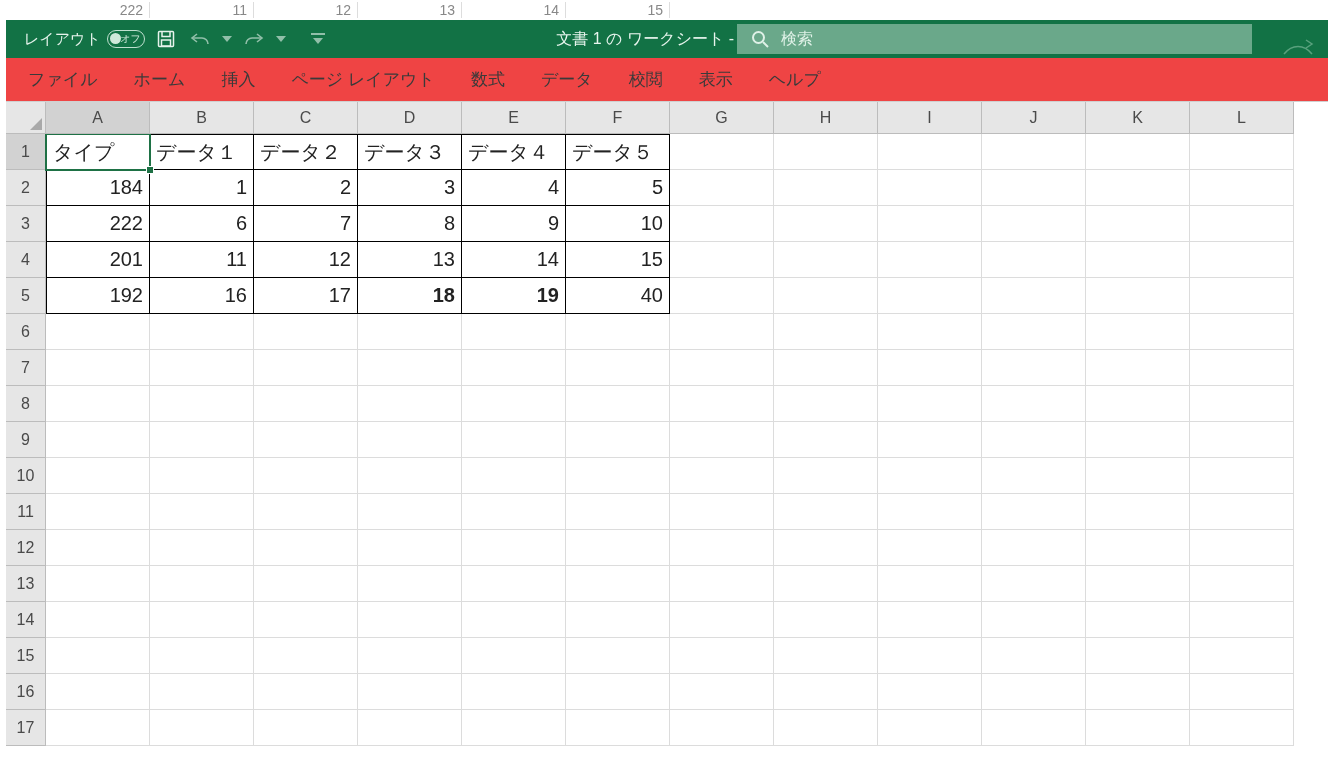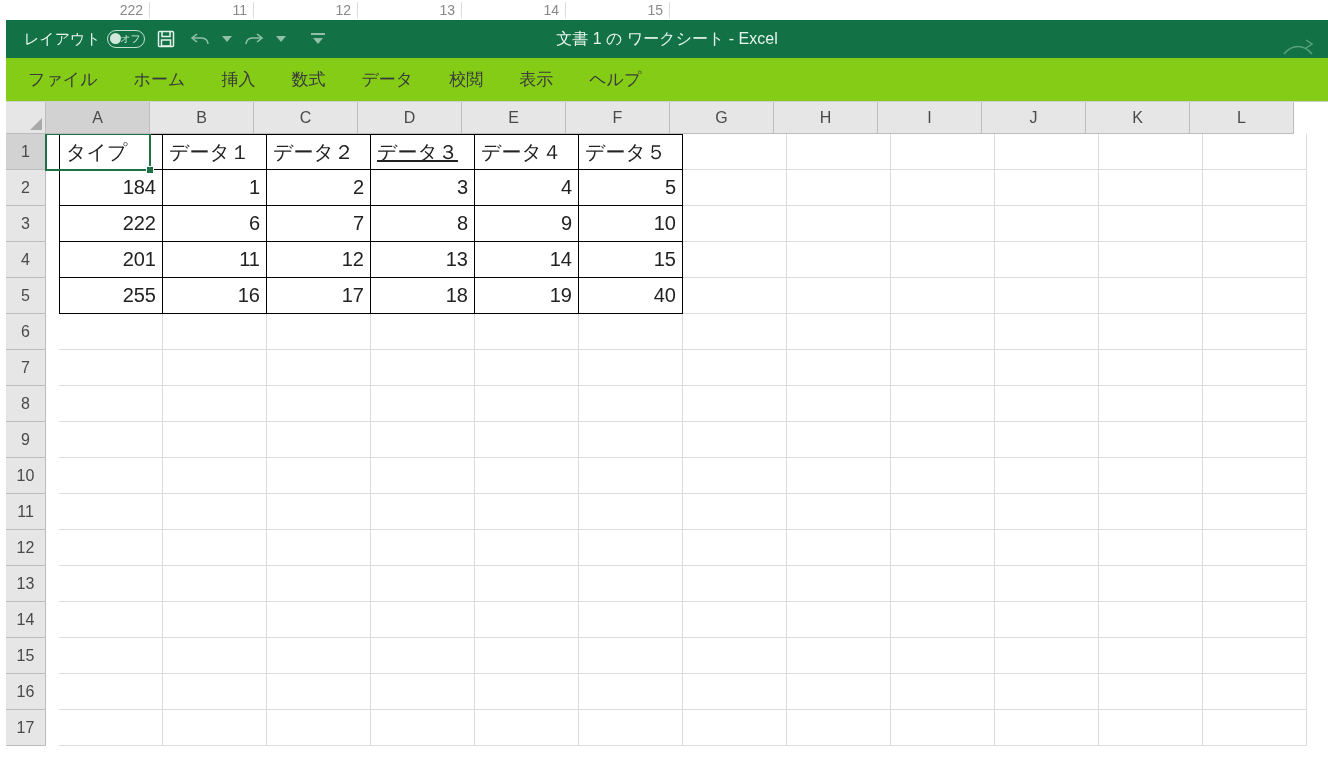--- a/index.html
+++ b/index.html
@@ -51,21 +51,21 @@
   .title-right {
     position: absolute; right: 8px; top: 0; height: 38px;
     display: flex; align-items: flex-end; gap: 8px; color: #4a9a72;
     padding-bottom: 2px;
   }
   .title-right .ico { opacity: .5; }
 
   
   .ribbon {
     position: absolute; top: 58px; left: 6px; right: 0; height: 44px;
-    background: #84cc16; border-bottom: 1px solid #d0d0d0;
+    background: #ef4444; border-bottom: 1px solid #d0d0d0;
     display: flex; align-items: flex-start;
     font-size: 17px; color: #3a3a3a;
   }
   .ribbon .tab {
     padding: 0 18px; height: 100%; display: flex; align-items: center; cursor: pointer;
   }
   .ribbon .tab:first-child { padding-left: 22px; }
 
   
   .grid {
@@ -104,21 +104,21 @@
   .rowhdr {
     height: 36px; background: #e6e6e6;
     border-right: 1px solid #bcbcbc; border-bottom: 1px solid #bcbcbc;
     display: flex; align-items: center; justify-content: center;
     color: #4a4a4a; font-size: 16px; cursor: pointer;
   }
   .rowhdr.active { background: #d2d2d2; }
   .cells {
     position: relative; flex: 1;
   }
-  .cellrow { display: flex; height: 36px; padding-left: 13px; }
+  .cellrow { display: flex; height: 36px; }
   .cell {
     height: 36px;
     border-right: 1px solid #dcdcdc; border-bottom: 1px solid #dcdcdc;
     display: flex; align-items: center;
     padding: 0 6px; font-size: 20px; color: #222;
     overflow: hidden; white-space: nowrap;
   }
   .cell.text { justify-content: flex-start; }
   .cell.num  { justify-content: flex-end; }
   .cell.bordered {
@@ -198,40 +198,52 @@
     <div class="qat-btn dim">
       <svg width="14" height="12" viewBox="0 0 14 12" fill="#e6f3ec">
         <rect x="0" y="0" width="14" height="2"></rect>
           <path d="M2 5l5 6 5-6z"></path>
       </svg>
     </div>
   </div>
 
   <div class="title-text">文書 1 の ワークシート  -  Excel</div>
 
+  <div class="searchbox">
+    <span>
+      <svg width="18" height="18" viewBox="0 0 18 18" fill="none" stroke="#dff1e7" stroke-width="2">
+        <circle cx="7.5" cy="7.5" r="5.5"></circle>
+          <path d="M12 12l5 5"></path>
+      </svg>
+    </span>
+    <span>検索</span>
+  </div>
 
   <div class="title-right">
     <span class="ico">
       <svg width="38" height="20" viewBox="0 0 38 20" fill="none" stroke="#9fd0b6" stroke-width="1.5">
         <path d="M2 18c8-10 20-10 28 0"></path>
           <path d="M24 4l6 4-6 4"></path>
       </svg>
     </span>
   </div>
 </div>
 
 <div class="ribbon">
   <div class="tab">
       <span>ファイル</span>
     </div>
   <div class="tab">
       <span>ホーム</span>
     </div>
   <div class="tab">
       <span>挿入</span>
+    </div>
+  <div class="tab">
+      <span>ページ レイアウト</span>
     </div>
   <div class="tab">
       <span>数式</span>
     </div>
   <div class="tab">
       <span>データ</span>
     </div>
   <div class="tab">
       <span>校閲</span>
     </div>
@@ -282,21 +294,21 @@
         <div class="rowhdr">15</div>
         <div class="rowhdr">16</div>
         <div class="rowhdr">17</div>
       </div>
     <div class="cells">
 
       <div class="cellrow">
           <div class="cell text bordered bordered-top bordered-left" style="width: 104px;">タイプ</div>
           <div class="cell text bordered bordered-top" style="width: 104px;">データ１</div>
           <div class="cell text bordered bordered-top" style="width: 104px;">データ２</div>
-          <div class="cell text bordered bordered-top" style="width: 104px; text-decoration: underline;">データ３</div>
+          <div class="cell text bordered bordered-top" style="width: 104px;">データ３</div>
           <div class="cell text bordered bordered-top" style="width: 104px;">データ４</div>
           <div class="cell text bordered bordered-top" style="width: 104px;">データ５</div>
           <div class="cell num" style="width: 104px;"></div>
           <div class="cell num" style="width: 104px;"></div>
           <div class="cell num" style="width: 104px;"></div>
           <div class="cell num" style="width: 104px;"></div>
           <div class="cell num" style="width: 104px;"></div>
           <div class="cell num" style="width: 104px;"></div>
         </div>
         <div class="cellrow">
@@ -335,25 +347,25 @@
           <div class="cell num bordered" style="width: 104px;">14</div>
           <div class="cell num bordered" style="width: 104px;">15</div>
           <div class="cell num" style="width: 104px;"></div>
           <div class="cell num" style="width: 104px;"></div>
           <div class="cell num" style="width: 104px;"></div>
           <div class="cell num" style="width: 104px;"></div>
           <div class="cell num" style="width: 104px;"></div>
           <div class="cell num" style="width: 104px;"></div>
         </div>
         <div class="cellrow">
-          <div class="cell num bordered bordered-left" style="width: 104px;">255</div>
+          <div class="cell num bordered bordered-left" style="width: 104px;">192</div>
           <div class="cell num bordered" style="width: 104px;">16</div>
           <div class="cell num bordered" style="width: 104px;">17</div>
-          <div class="cell num bordered" style="width: 104px;">18</div>
-          <div class="cell num bordered" style="width: 104px;">19</div>
+          <div class="cell num bordered" style="width: 104px; font-weight: bold;">18</div>
+          <div class="cell num bordered" style="width: 104px; font-weight: bold;">19</div>
           <div class="cell num bordered" style="width: 104px;">40</div>
           <div class="cell num" style="width: 104px;"></div>
           <div class="cell num" style="width: 104px;"></div>
           <div class="cell num" style="width: 104px;"></div>
           <div class="cell num" style="width: 104px;"></div>
           <div class="cell num" style="width: 104px;"></div>
           <div class="cell num" style="width: 104px;"></div>
         </div>
         <div class="cellrow">
           <div class="cell num" style="width: 104px;"></div>

